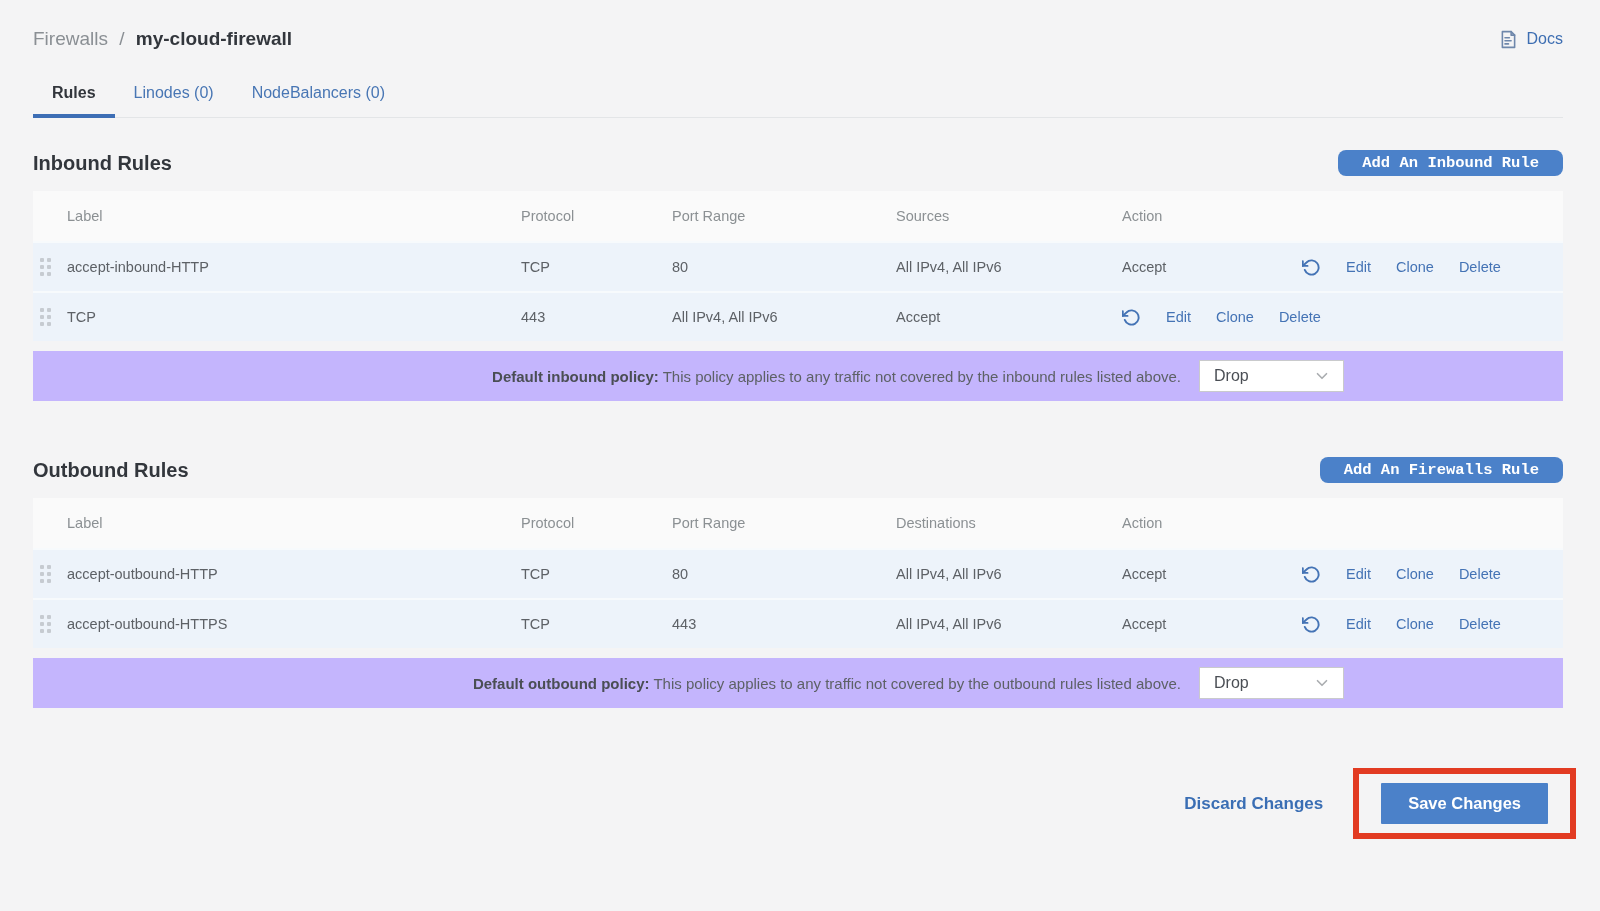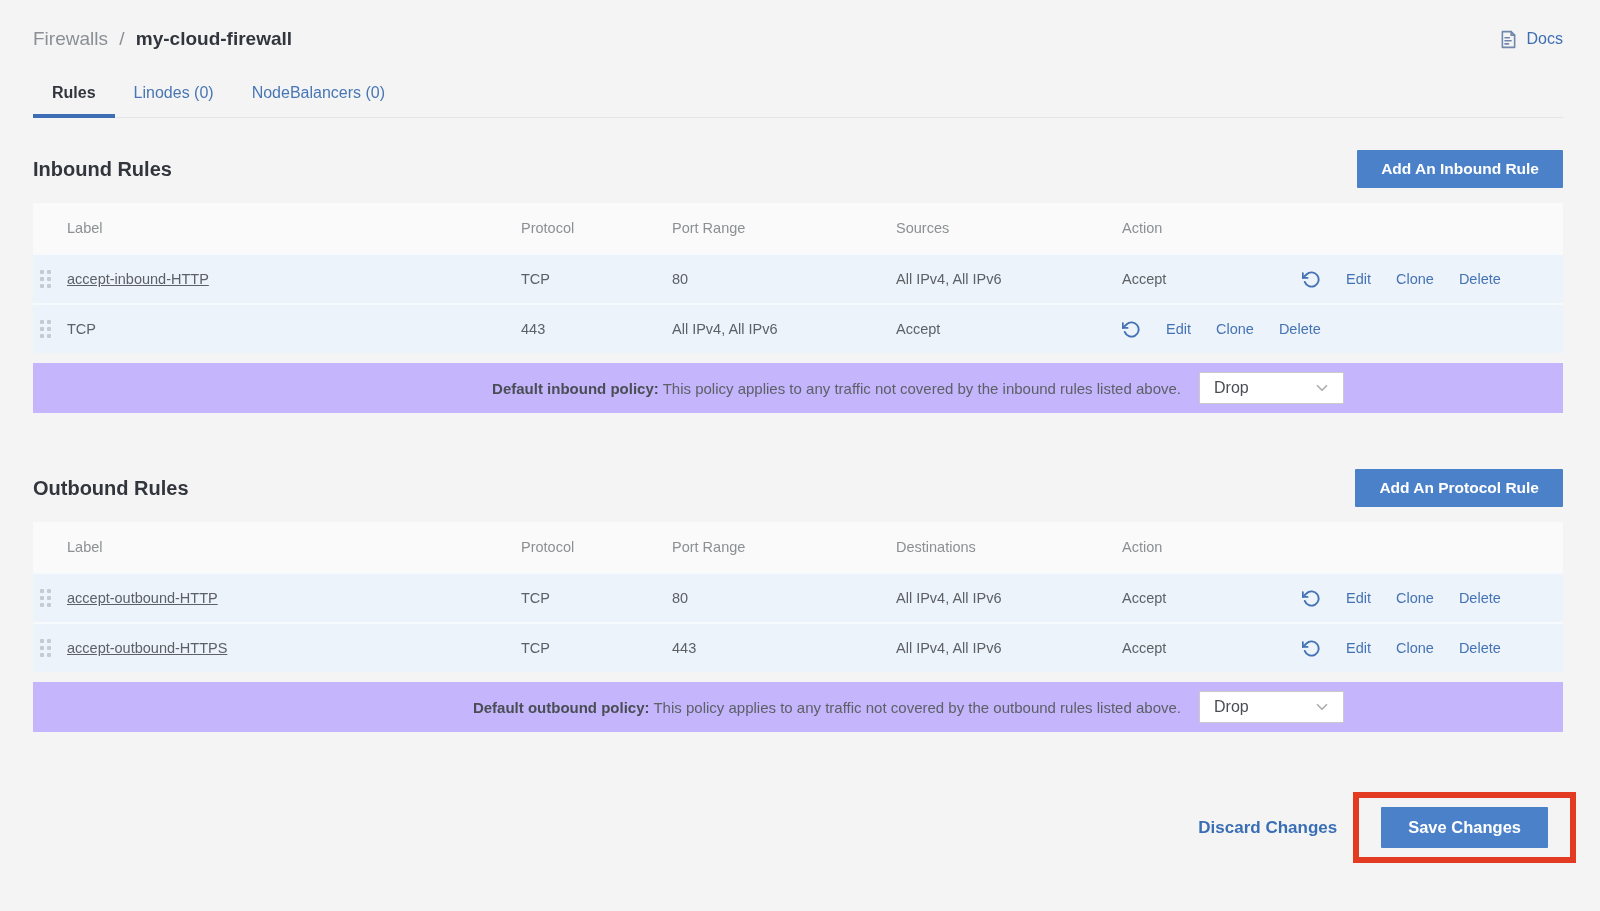--- a/index.html
+++ b/index.html
@@ -26,30 +26,30 @@
   .tab { position: relative; padding: 12px 19px 15px; font-size: 16px; color: #4876b4; cursor: pointer; }
   .tab.active { color: #32363c; font-weight: 700; }
   .tab.active::after { content: ""; position: absolute; left: 0; right: 0; bottom: -1px; height: 4px; background: #3d6eb5; }
 
   
   .section { margin-top: 32px; }
   .section-head { display: flex; justify-content: space-between; align-items: center; margin-bottom: 15px; }
   .section-title { font-size: 20px; font-weight: 700; color: #32363c; }
   .btn-primary {
     background: #4b81c9; color: #ffffff; border: none; cursor: pointer;
-    font-family: Liberation Sans, sans-serif; font-size: 15.5px; font-weight: 700;
-    padding: 10px 24px; border-radius: 1px;
+    font-family: Liberation Mono, monospace; font-size: 15.5px; font-weight: 700;
+    padding: 4px 24px; border-radius: 8px;
   }
 
   
   .rule-grid { display: grid; grid-template-columns: 34px 454px 151px 224px 226px 180px 1fr; align-items: center; }
   .thead { background: #fafafa; height: 50px; color: #8b9093; font-size: 14.5px; }
   .trow { background: #edf3fa; height: 50px; font-size: 14.5px; color: #5d6166; border-top: 2px solid #f7fafc; }
   .trow:first-of-type { border-top: none; }
-  .cell-label { padding-left: 0; color: #5d6166; text-decoration: underline; }
+  .cell-label { padding-left: 0; color: #5d6166; }
   .drag-handle { display: grid; grid-template-columns: 4px 4px; grid-auto-rows: 4px; gap: 3px; width: 11px; margin-left: 7px; cursor: grab; }
   .drag-handle i { background: #c6cbd1; border-radius: 1px; }
   .row-actions { display: flex; align-items: center; gap: 25px; padding-left: 0; }
   .undo-btn { color: #4473b5; cursor: pointer; display: flex; align-items: center; }
   .link { color: #4473b5; font-size: 14.5px; cursor: pointer; text-decoration: none; }
 
   
   .policy-row {
     margin-top: 10px; background: #c4b5fd; height: 50px;
     display: flex; align-items: center; justify-content: flex-end;
@@ -58,21 +58,21 @@
   .policy-row b { color: #4a4e54; }
   .select-box {
     width: 145px; height: 32px; background: #fff; border: 1px solid #c9cacc;
     display: flex; align-items: center; justify-content: space-between;
     padding: 0 12px 0 14px; font-size: 16px; color: #4a4e54; cursor: pointer;
     margin-right: -163px; 
   }
   .select-box .chev { color: #aaadb0; display: flex; }
 
   
-  .footer { display: flex; justify-content: flex-end; align-items: center; gap: 16px; margin-top: 60px; }
+  .footer { display: flex; justify-content: flex-end; align-items: center; gap: 30px; margin-top: 60px; }
   .discard-link { color: #3a6eb4; font-size: 17px; font-weight: 700; cursor: pointer; }
   .annotation-box { border: 6px solid #e23b22; padding: 9px 22px; margin-right: -13px; }
   .btn-save { background: #4b81c9; color: #fff; border: none; cursor: pointer; font-family: inherit; font-size: 16.5px; font-weight: 700; padding: 11px 27px; border-radius: 1px; }
 </style>
 </head>
 <body>
 
 <div class="page">
 
   <header class="topbar">
@@ -182,21 +182,21 @@
               <polyline points="6 9 12 15 18 9"></polyline>
             </svg>
         </span>
       </span>
     </div>
   </section>
 
   <section class="section" style="margin-top:56px;">
     <div class="section-head">
       <h2 class="section-title">Outbound Rules</h2>
-      <button class="btn-primary">Add An Protocol Rule</button>
+      <button class="btn-primary">Add An Firewalls Rule</button>
     </div>
 
     <div class="rule-grid thead">
       <span></span>
       <span>Label</span>
       <span>Protocol</span>
       <span>Port Range</span>
       <span>Destinations</span>
       <span>Action</span>
       <span></span>

